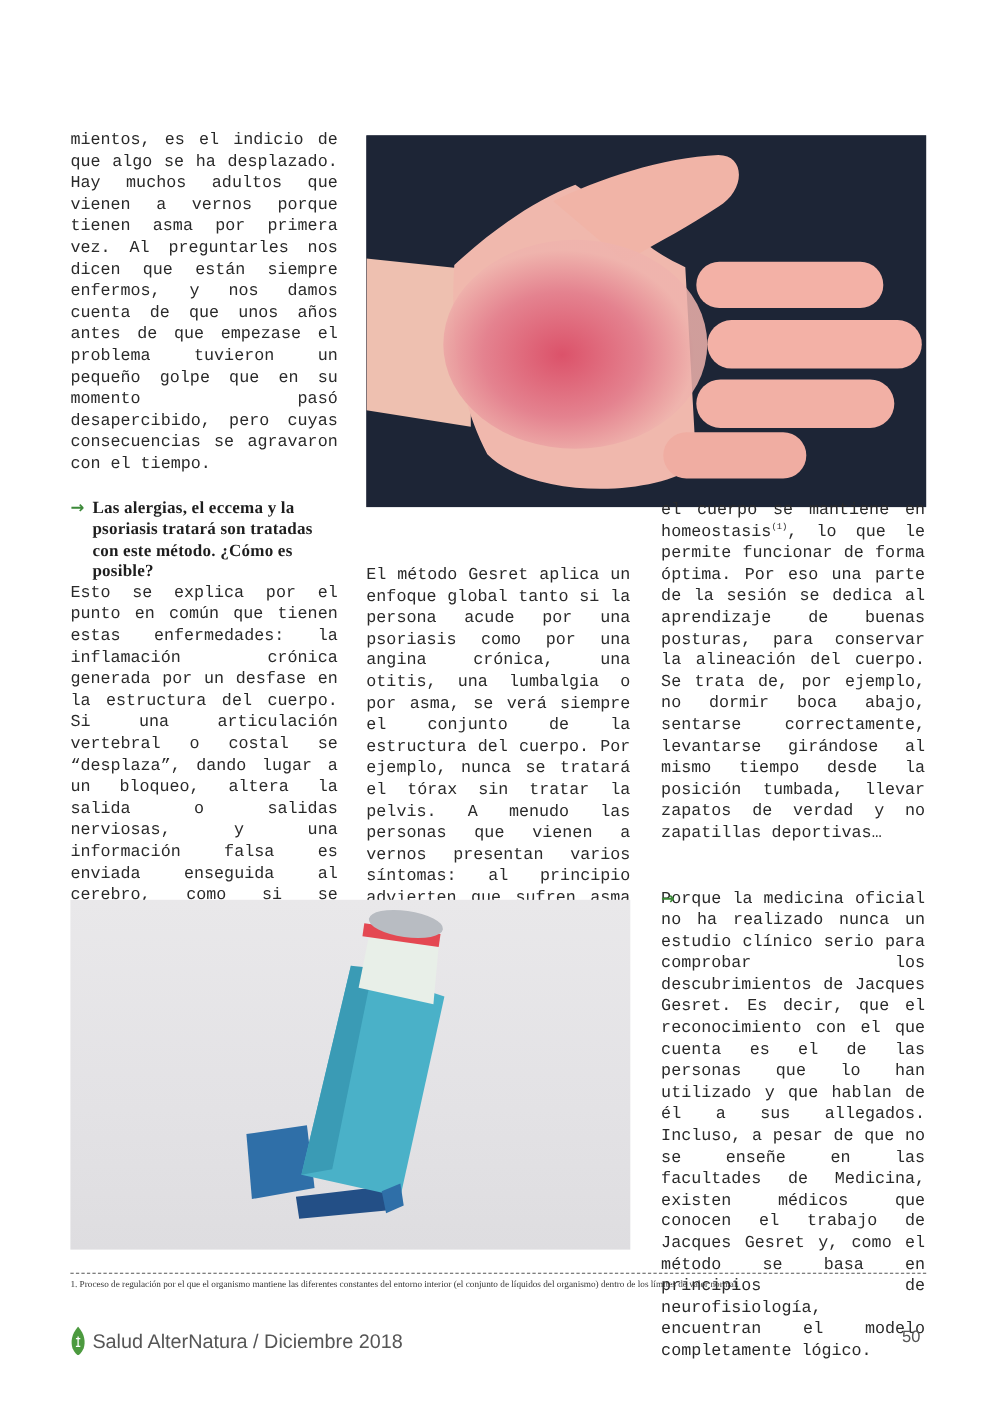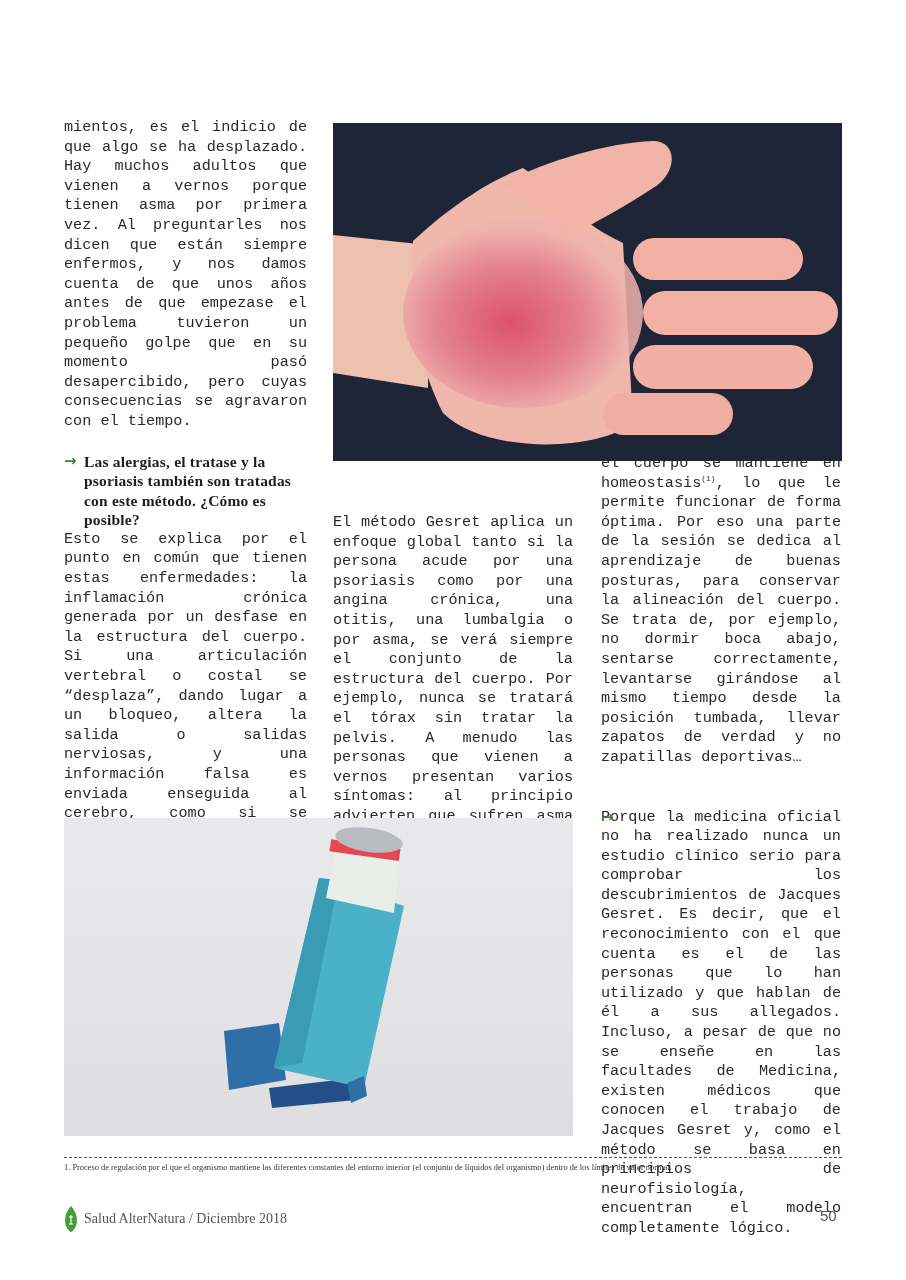--- a/index.html
+++ b/index.html
@@ -11,33 +11,33 @@
   .col3 { left: 601px; top: 454px; width: 240px; }
   .heading { font-weight: bold; font-size: 15.5px; line-height: 19.6px; color: #1e1e1e; position: relative; padding-left: 20px; text-align: left; letter-spacing: 0.2px; }
   .heading .arrow { position: absolute; left: 0; top: 0; color: #3d8a3a; font-weight: bold; font-family: "DejaVu Sans", sans-serif; font-size: 15px; }
   .gap { height: 20px; }
   sup { font-size: 8px; line-height: 0; vertical-align: super; }
   .photo { position: absolute; overflow: hidden; }
   .photo-hand { left: 333px; top: 123px; width: 509px; height: 338px; background: #1b2233; }
   .photo-inhaler { left: 64px; top: 818px; width: 509px; height: 318px; background: linear-gradient(180deg, #e9e8ea 0%, #e3e2e5 60%, #dedde0 100%); }
   .footnote-rule { position: absolute; left: 64px; top: 1157px; width: 778px; border-top: 1px dashed #555; }
   .footnote { position: absolute; left: 64px; top: 1163px; width: 800px; font-size: 8.4px; color: #333; font-family: Liberation Serif, serif; white-space: nowrap; }
-  .footer { position: absolute; left: 64px; top: 1206px; display: flex; align-items: center; font-family: Liberation Serif, serif; font-size: 14px; color: #555; font-weight: 300; }
+  .footer { position: absolute; left: 64px; top: 1206px; display: flex; align-items: center; font-family: Liberation Sans, sans-serif; font-size: 18px; color: #555; font-weight: 300; }
   .footer .leaf { width: 14px; height: 26px; margin-right: 6px; }
   .page-num { position: absolute; left: 820px; top: 1207px; font-family: "Liberation Sans", sans-serif; font-size: 15px; color: #555; }
 </style>
 </head>
 <body>
 
 <div class="col col1">
   <p>mientos, es el indicio de que algo se ha desplazado. Hay muchos adultos que vienen a vernos porque tienen asma por primera vez. Al preguntarles nos dicen que están siempre enfermos, y nos damos cuenta de que unos años antes de que empezase el problema tuvieron un pequeño golpe que en su momento pasó desapercibido, pero cuyas consecuencias se agravaron con el tiempo.</p>
   <div class="gap"></div>
   <div class="heading">
     <span class="arrow">→</span>
-    <span>Las alergias, el tratase y la psoriasis también son tratadas con este método. ¿Cómo es posible?</span>
+    <span>Las alergias, el eccema y la psoriasis tratará son tratadas con este método. ¿Cómo es posible?</span>
   </div>
   <p>Esto se explica por el punto en común que tienen estas enfermedades: la inflamación crónica generada por un desfase en la estructura del cuerpo. Si una articulación vertebral o costal se “desplaza”, dando lugar a un bloqueo, altera la salida o salidas nerviosas, y una información falsa es enviada enseguida al cerebro, como si se tratase de una agresión. Entonces el cerebro responde provocando una inflamación cuya intensidad dependerá del nivel en el que se encuentre el bloqueo, en respuesta a la información (falsa) que se haya enviado. Por tanto, lo que se propone es reajustar la estructura del cuerpo para eliminar esa información (falsa), consiguiendo que el organismo funcione de nuevo correctamente.</p>
 </div>
 
 <div class="photo photo-hand">
   <svg width="509" height="338" viewBox="0 0 509 338">
     <defs>
       <radialGradient id="rash" cx="0.45" cy="0.55" r="0.5">
         <stop offset="0%" stop-color="#d8405e"></stop>
         <stop offset="60%" stop-color="#e2798a"></stop>

